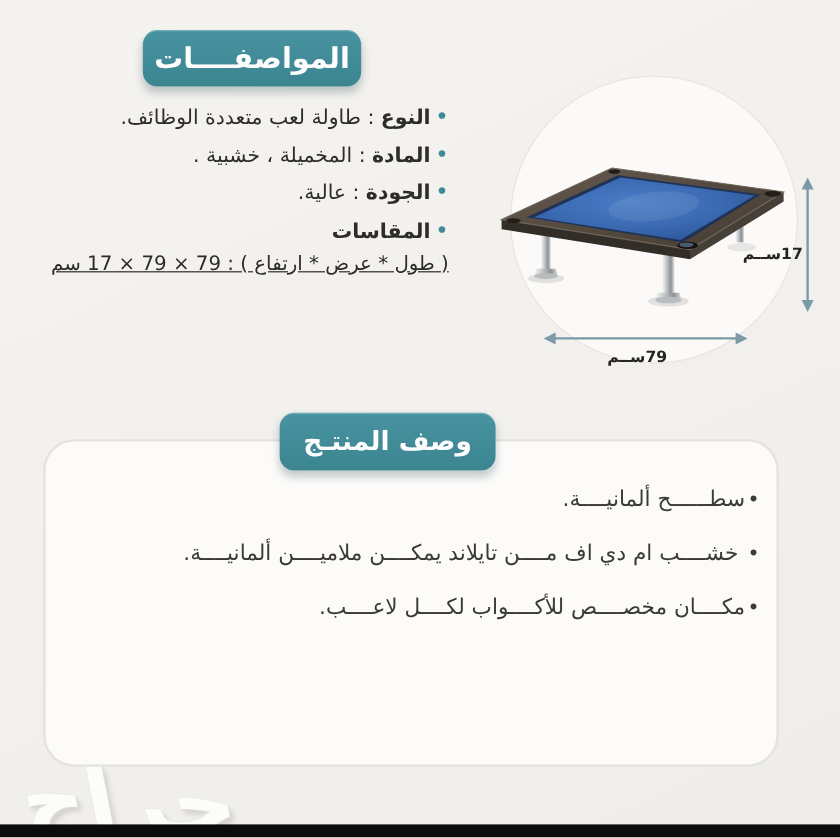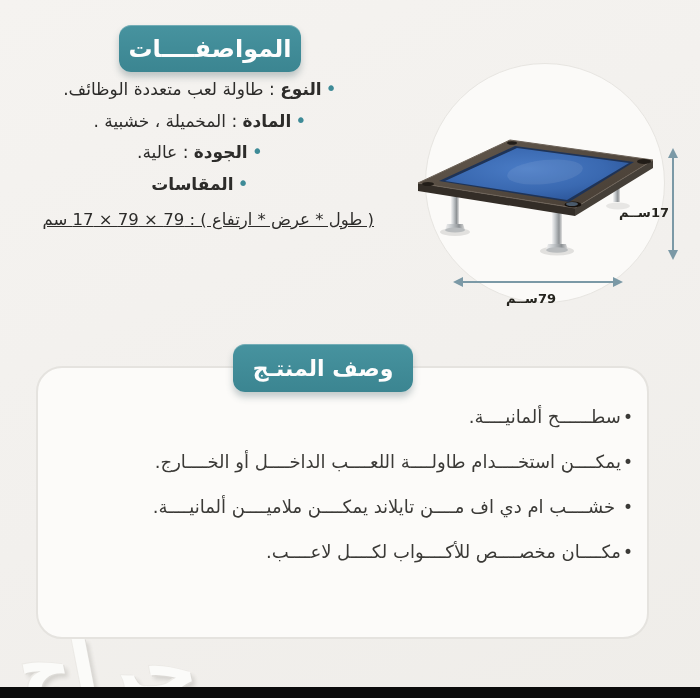--- a/index.html
+++ b/index.html
@@ -15,21 +15,21 @@
     position: absolute; display: flex; align-items: center; justify-content: center;
     background: linear-gradient(180deg, #47939f 0%, #3b8591 100%);
     color: #fdfdfd; font-weight: bold; border-radius: 12px;
     box-shadow: 0 5px 7px rgba(60,90,95,.30), inset 0 1px 0 rgba(255,255,255,.25);
     z-index: 3;
   }
   #spec-badge  { left: 88px;  top: 25px;  width: 182px; height: 47px; font-size: 24px; margin-left: 31px; }
   #desc-badge  { right: 287px; top: 344px; width: 180px; height: 48px; font-size: 22px; }
   
   #spec-list { position: absolute; top: 79px; right: 326px; width: 348px; color:#2d2c2a; }
-  .spec-line { height: 31.5px; line-height: 19px; font-size: 17px; white-space: nowrap; text-align: center; }
+  .spec-line { height: 31.5px; line-height: 36px; font-size: 17px; white-space: nowrap; }
   .sbullet   { color: #3e8b97; font-size: 19px; margin-left: 4px; }
   .slabel    { font-weight: bold; }
   .srest     { font-weight: normal; }
   .spec-dims { margin-top: 2px; font-size: 16.5px; line-height: 26px; white-space: nowrap; color:#2d2c2a;text-decoration:underline; }
   
   #figure { position: absolute; left: 395px; top: 58px; width: 300px; height: 285px; direction: ltr; }
   #figure-circle {
     position: absolute; left: 30px; top: 5px; width: 240px; height: 240px;
     border-radius: 50%; background: #fbfaf8; border: 1px solid #e7e5e1;
   }
@@ -152,23 +152,20 @@
     <div class="dim-label" id="width-label">79ســم</div>
   </div>
 
   <div class="badge" id="desc-badge">وصف المنتـج</div>
 
   <div id="desc-box">
     <div class="desc-line">
       <span class="dbullet">•</span><span>سطــــــح ألمانيــــة.</span>
     </div>
     <div class="desc-line">
-      <span class="dbullet">•</span><span>يمكــــن استخــــدام طاولــــة اللعــــب الداخــــل أو الخــــارج.</span>
-    </div>
-    <div class="desc-line">
       <span class="dbullet">•</span><span> خشــــب ام دي اف مــــن تايلاند يمكــــن ملاميــــن ألمانيــــة.</span>
     </div>
     <div class="desc-line">
       <span class="dbullet">•</span><span>مكــــان مخصــــص للأكــــواب لكــــل لاعــــب.</span>
     </div>
   </div>
 
   <div id="watermark">حراج</div>
 
   <div id="bottom-bar"></div>

